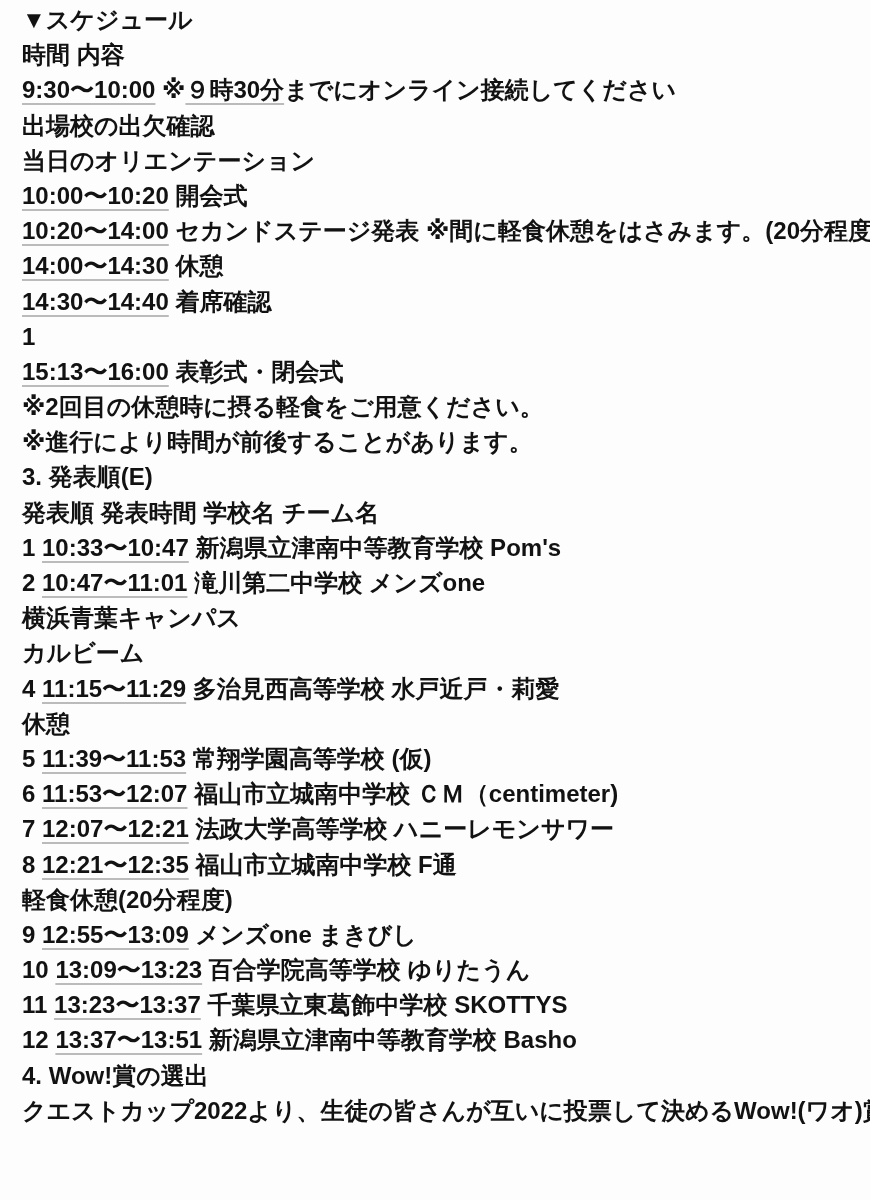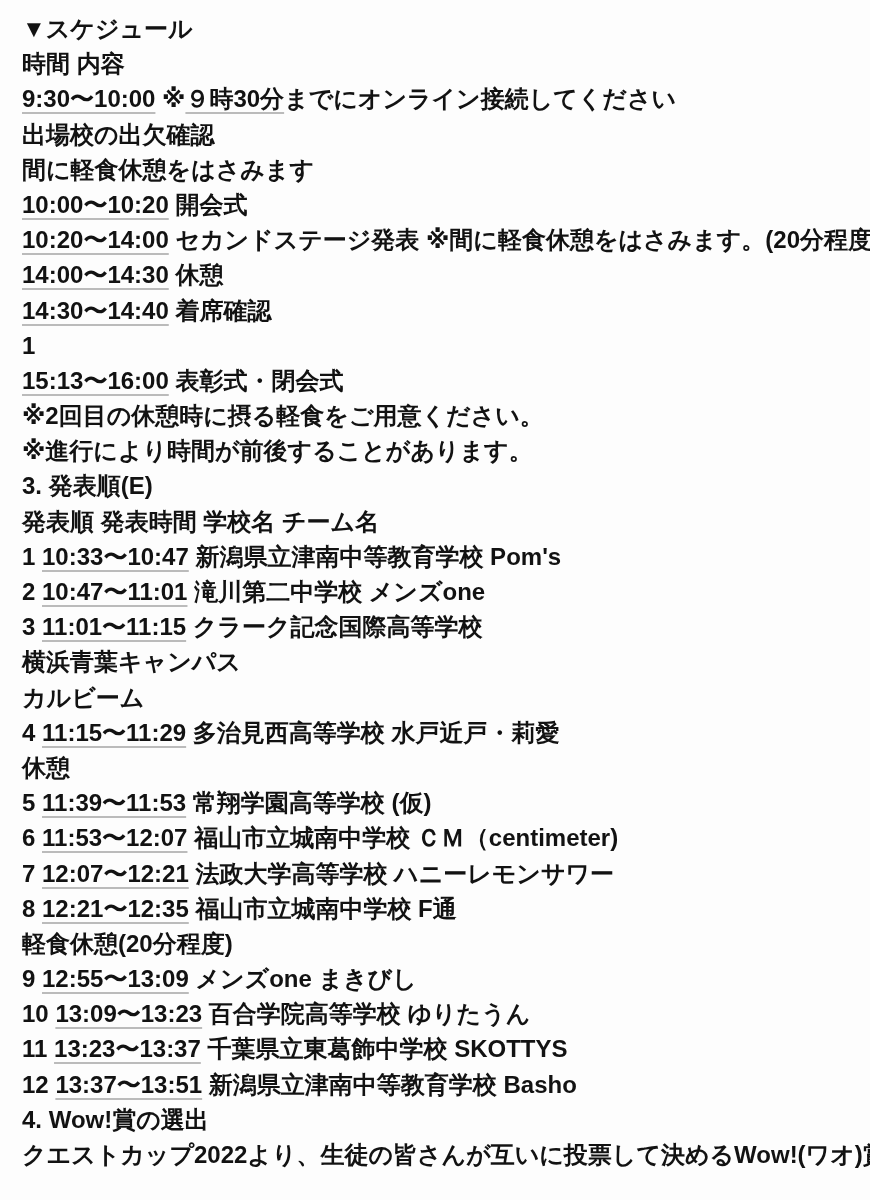--- a/index.html
+++ b/index.html
@@ -9,21 +9,21 @@
   }
   body {
     width: 870px;
     height: 1200px;
     overflow: hidden;
   }
   .doc {
     box-sizing: border-box;
     width: 870px;
     height: 1200px;
-    padding: 11px 8px 0 22px;
+    padding: 2px 8px 0 22px;
     font-family: "Liberation Sans", "DejaVu Sans", sans-serif;
     font-weight: 600;
     font-size: 24px;
     line-height: 35.2px;
     color: #121212;
   }
   .line {
     white-space: pre;
     height: 35.2px;
   }
@@ -40,34 +40,33 @@
 </style>
 </head>
 <body>
 
 <div class="doc">
   <div id="lines">
       <div class="line"><span class="seg">▼スケジュール</span></div>
       <div class="line"><span class="seg">時間 内容</span></div>
       <div class="line"><span class="seg u">9:30〜10:00</span><span class="seg"> ※</span><span class="seg u">９時30分</span><span class="seg">までにオンライン接続してください</span></div>
       <div class="line"><span class="seg">出場校の出欠確認</span></div>
-      <div class="line"><span class="seg">間に軽食休憩をはさみます</span></div>
+      <div class="line"><span class="seg">当日のオリエンテーション</span></div>
       <div class="line"><span class="seg u">10:00〜10:20</span><span class="seg"> 開会式</span></div>
       <div class="line"><span class="seg u">10:20〜14:00</span><span class="seg"> セカンドステージ発表 ※間に軽食休憩をはさみます。(20分程度)※</span></div>
       <div class="line"><span class="seg u">14:00〜14:30</span><span class="seg"> 休憩</span></div>
       <div class="line"><span class="seg u">14:30〜14:40</span><span class="seg"> 着席確認</span></div>
       <div class="line"><span class="seg">1</span></div>
       <div class="line"><span class="seg u">15:13〜16:00</span><span class="seg"> 表彰式・閉会式</span></div>
       <div class="line"><span class="seg">※2回目の休憩時に摂る軽食をご用意ください。</span></div>
       <div class="line"><span class="seg">※進行により時間が前後することがあります。</span></div>
       <div class="line"><span class="seg">3. 発表順(E)</span></div>
       <div class="line"><span class="seg">発表順 発表時間 学校名 チーム名</span></div>
       <div class="line"><span class="seg">1 </span><span class="seg u">10:33〜10:47</span><span class="seg"> 新潟県立津南中等教育学校 Pom's</span></div>
       <div class="line"><span class="seg">2 </span><span class="seg u">10:47〜11:01</span><span class="seg"> 滝川第二中学校 メンズone</span></div>
-      <div class="line"><span class="seg">3 </span><span class="seg u">11:01〜11:15</span><span class="seg"> クラーク記念国際高等学校</span></div>
       <div class="line"><span class="seg">横浜青葉キャンパス</span></div>
       <div class="line"><span class="seg">カルビーム</span></div>
       <div class="line"><span class="seg">4 </span><span class="seg u">11:15〜11:29</span><span class="seg"> 多治見西高等学校 水戸近戸・莉愛</span></div>
       <div class="line"><span class="seg">休憩</span></div>
       <div class="line"><span class="seg">5 </span><span class="seg u">11:39〜11:53</span><span class="seg"> 常翔学園高等学校 (仮)</span></div>
       <div class="line"><span class="seg">6 </span><span class="seg u">11:53〜12:07</span><span class="seg"> 福山市立城南中学校 ＣＭ（centimeter)</span></div>
       <div class="line"><span class="seg">7 </span><span class="seg u">12:07〜12:21</span><span class="seg"> 法政大学高等学校 ハニーレモンサワー</span></div>
       <div class="line"><span class="seg">8 </span><span class="seg u">12:21〜12:35</span><span class="seg"> 福山市立城南中学校 F通</span></div>
       <div class="line"><span class="seg">軽食休憩(20分程度)</span></div>
       <div class="line"><span class="seg">9 </span><span class="seg u">12:55〜13:09</span><span class="seg"> メンズone まきびし</span></div>

